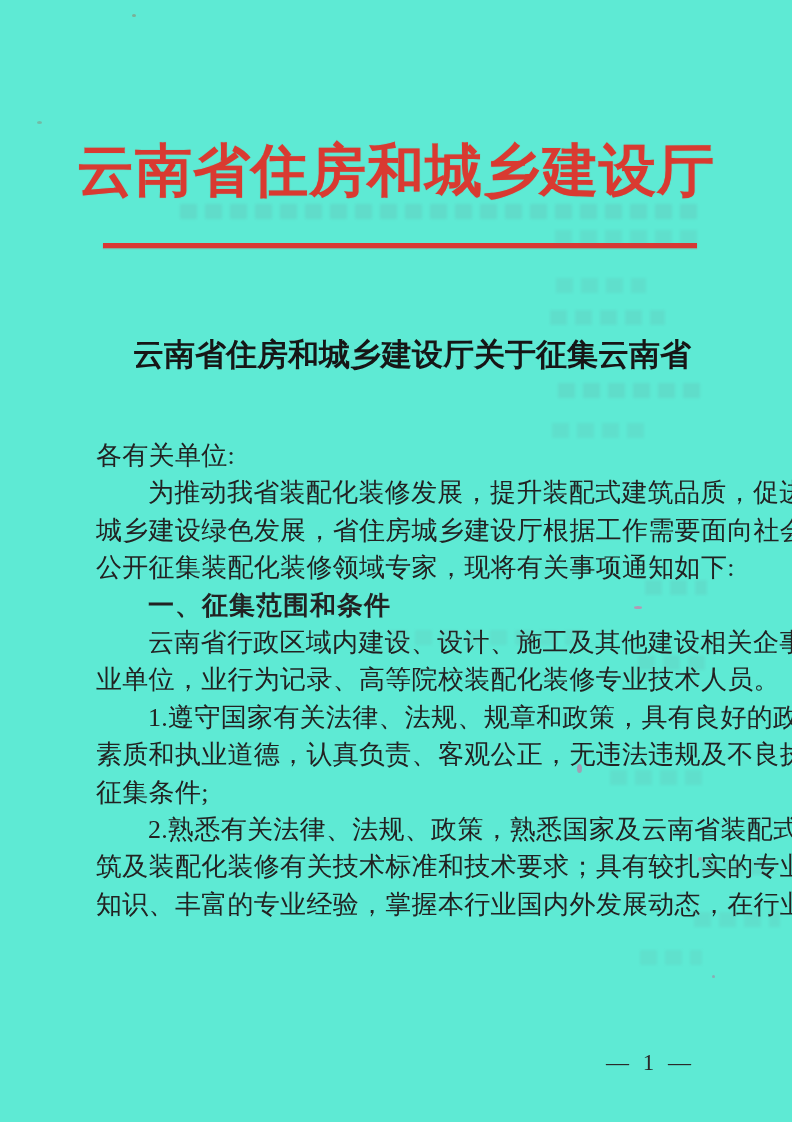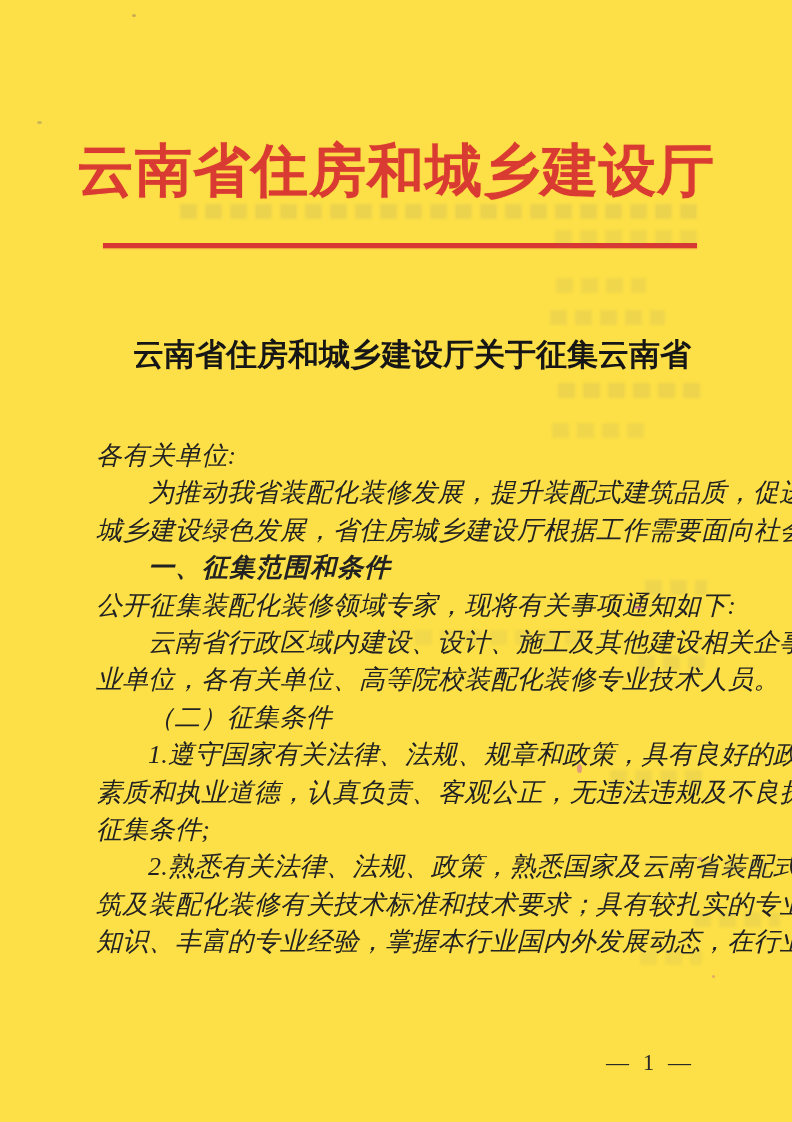--- a/index.html
+++ b/index.html
@@ -1,21 +1,21 @@
 <!DOCTYPE html>
 <html><head>
 <meta charset="utf-8">
 <style>
   * { margin: 0; padding: 0; box-sizing: border-box; }
   html, body { background: #ffffff; }
   .page {
     position: relative;
     width: 792px;
     height: 1122px;
-    background: #fde047;
+    background: #5eead4;
     overflow: hidden;
     font-family: "Liberation Serif", "DejaVu Serif", serif;
     color: #1d1d1d;
   }
   
   .letterhead-title {
     position: absolute;
     top: 138px;
     left: 0;
     width: 100%;
@@ -56,21 +56,20 @@
     left: 96px;
     width: 616px;
     font-size: 26px;
     color: #222222;
   }
   .body-line {
     height: 37.4px;
     line-height: 37.4px;
     white-space: nowrap;
     letter-spacing: 0.3px;
-    font-style: italic;
   }
   .body-line.indent { text-indent: 52px; }
   .body-line.bold {
     font-weight: 700;
     font-family: "Liberation Sans", "DejaVu Sans", sans-serif;
     letter-spacing: 1px;
   }
   
   .page-number {
     position: absolute;
@@ -105,25 +104,24 @@
   <div class="letterhead-divider"></div>
 
   <div class="doc-title">
     <div>云南省住房和城乡建设厅关于征集云南省</div>
   </div>
 
   <div class="doc-body">
     <div class="body-line">各有关单位:</div>
     <div class="body-line indent">为推动我省装配化装修发展，提升装配式建筑品质，促进</div>
     <div class="body-line">城乡建设绿色发展，省住房城乡建设厅根据工作需要面向社会</div>
+    <div class="body-line">公开征集装配化装修领域专家，现将有关事项通知如下:</div>
     <div class="body-line indent bold">一、征集范围和条件</div>
-    <div class="body-line">公开征集装配化装修领域专家，现将有关事项通知如下:</div>
     <div class="body-line indent">云南省行政区域内建设、设计、施工及其他建设相关企事</div>
-    <div class="body-line">业单位，各有关单位、高等院校装配化装修专业技术人员。</div>
-    <div class="body-line indent">（二）征集条件</div>
+    <div class="body-line">业单位，业行为记录、高等院校装配化装修专业技术人员。</div>
     <div class="body-line indent">1.遵守国家有关法律、法规、规章和政策，具有良好的政治</div>
     <div class="body-line">素质和执业道德，认真负责、客观公正，无违法违规及不良执</div>
     <div class="body-line">征集条件;</div>
     <div class="body-line indent">2.熟悉有关法律、法规、政策，熟悉国家及云南省装配式建</div>
     <div class="body-line">筑及装配化装修有关技术标准和技术要求；具有较扎实的专业</div>
     <div class="body-line">知识、丰富的专业经验，掌握本行业国内外发展动态，在行业</div>
   </div>
 
   <div class="page-number">— 1 —</div>
 

